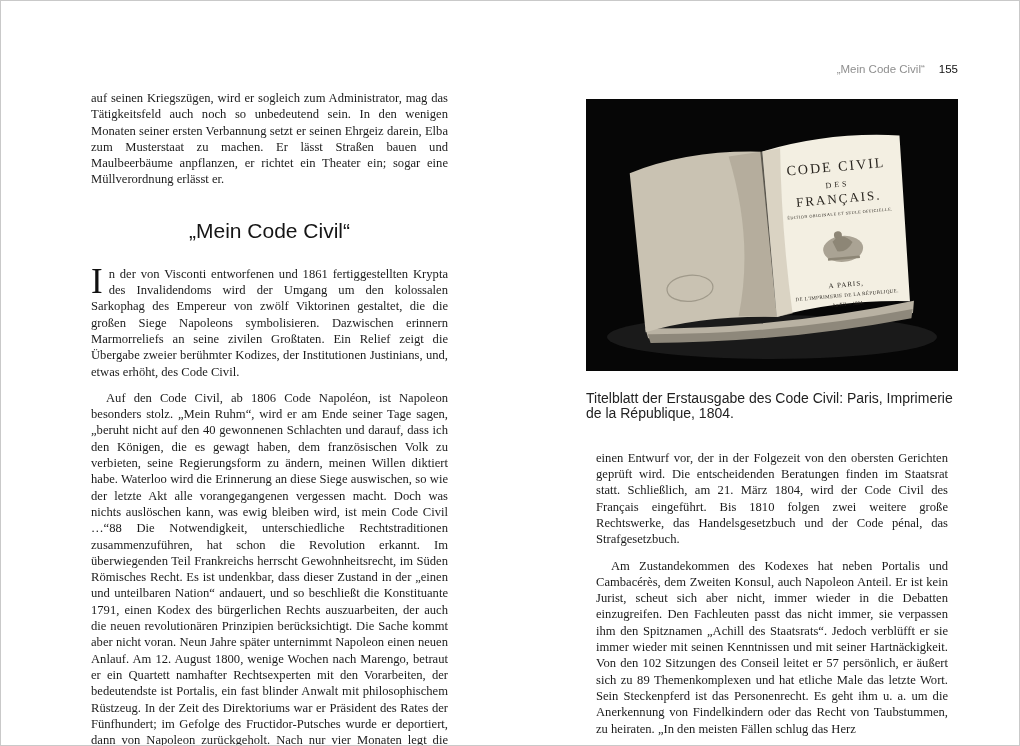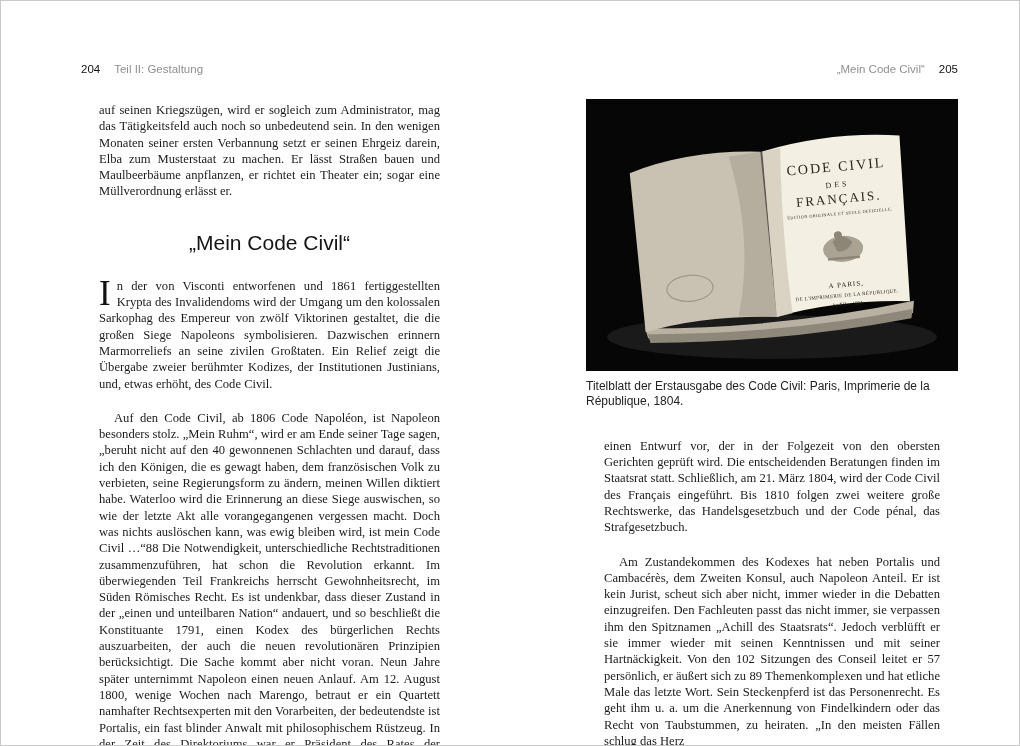--- a/index.html
+++ b/index.html
@@ -23,21 +23,21 @@
   }
   .running-head.right{justify-content:flex-end;}
   .rh-folio{color:#111;}
   .rh-title{color:#8f8f8f;}
   .running-head.left .rh-title{margin-left:14px;}
   .running-head.right .rh-title{margin-right:14px;}
   .body-par{
     font-size:12.6px;
     line-height:16.3px;
     text-align:justify;
-    margin:18px;
+    margin:10px;
   }
   .intro-par{margin-top:27px;}
   .chapter-heading{
     font-family:"Liberation Sans", sans-serif;
     font-weight:400;
     font-size:21px;
     color:#151515;
     text-align:center;
     margin:31px 0 23px 0;
   }
@@ -50,52 +50,48 @@
   }
   .indent-par{text-indent:15px;}
   .photo{
     margin-top:24px;
     width:372px;height:272px;
     background:#060606;
     position:relative;
   }
   .caption{
     font-family:"Liberation Sans", sans-serif;
-    font-size:12px;
+    font-size:14px;
     line-height:15.4px;
     color:#222;
-    margin-top:8px;
+    margin-top:20px;
   }
   .right-body{margin-top:28px;font-family:Liberation Serif, serif;}
   .book-serif{font-family:"Liberation Serif", serif;}
 </style>
 </head>
 <body>
 
 <div class="page">
 
   <div class="col col-left">
-    <div class="running-head left">
-      <span class="rh-folio">204</span>
-      <span class="rh-title">Teil II: Gestaltung</span>
-    </div>
 
     <p class="body-par intro-par">auf seinen Kriegszügen, wird er sogleich zum Administrator, mag das Tätigkeitsfeld auch noch so unbedeutend sein. In den wenigen Monaten seiner ersten Verbannung setzt er seinen Ehrgeiz darein, Elba zum Musterstaat zu machen. Er lässt Straßen bauen und Maulbeerbäume anpflanzen, er richtet ein Theater ein; sogar eine Müllverordnung erlässt er.</p>
 
     <h2 class="chapter-heading">„Mein Code Civil“</h2>
 
     <p class="body-par"><span class="dropcap">I</span><span>n der von Visconti entworfenen und 1861 fertiggestellten Krypta des Invalidendoms wird der Umgang um den kolossalen Sarkophag des Empereur von zwölf Viktorinen gestaltet, die die großen Siege Napoleons symbolisieren. Dazwischen erinnern Marmorreliefs an seine zivilen Großtaten. Ein Relief zeigt die Übergabe zweier berühmter Kodizes, der Institutionen Justinians, und, etwas erhöht, des Code Civil.</span></p>
 
     <p class="body-par indent-par">Auf den Code Civil, ab 1806 Code Napoléon, ist Napoleon besonders stolz. „Mein Ruhm“, wird er am Ende seiner Tage sagen, „beruht nicht auf den 40 gewonnenen Schlachten und darauf, dass ich den Königen, die es gewagt haben, dem französischen Volk zu verbieten, seine Regierungsform zu ändern, meinen Willen diktiert habe. Waterloo wird die Erinnerung an diese Siege auswischen, so wie der letzte Akt alle vorangegangenen vergessen macht. Doch was nichts auslöschen kann, was ewig bleiben wird, ist mein Code Civil …“88 Die Notwendigkeit, unterschiedliche Rechtstraditionen zusammenzuführen, hat schon die Revolution erkannt. Im überwiegenden Teil Frankreichs herrscht Gewohnheitsrecht, im Süden Römisches Recht. Es ist undenkbar, dass dieser Zustand in der „einen und unteilbaren Nation“ andauert, und so beschließt die Konstituante 1791, einen Kodex des bürgerlichen Rechts auszuarbeiten, der auch die neuen revolutionären Prinzipien berücksichtigt. Die Sache kommt aber nicht voran. Neun Jahre später unternimmt Napoleon einen neuen Anlauf. Am 12. August 1800, wenige Wochen nach Marengo, betraut er ein Quartett namhafter Rechtsexperten mit den Vorarbeiten, der bedeutendste ist Portalis, ein fast blinder Anwalt mit philosophischem Rüstzeug. In der Zeit des Direktoriums war er Präsident des Rates der Fünfhundert; im Gefolge des Fructidor-Putsches wurde er deportiert, dann von Napoleon zurückgeholt. Nach nur vier Monaten legt die Kommission</p>
   </div>
 
   <div class="col col-right">
     <div class="running-head right">
       <span class="rh-title">„Mein Code Civil“</span>
-      <span class="rh-folio">205</span>
+      <span class="rh-folio">155</span>
     </div>
 
     <div class="photo">
       <svg width="372" height="272" viewBox="0 0 372 272">
 
         <ellipse cx="186" cy="238" rx="165" ry="22" fill="#1a1a1a"></ellipse>
         <g transform="rotate(-5 186 140)">
 
           <path d="M52,218 Q186,230 322,214 L320,226 Q186,240 54,228 Z" fill="#b9b2a3"></path>
           <path d="M54,224 Q186,236 320,222 L318,231 Q186,244 56,233 Z" fill="#8e887b"></path>

